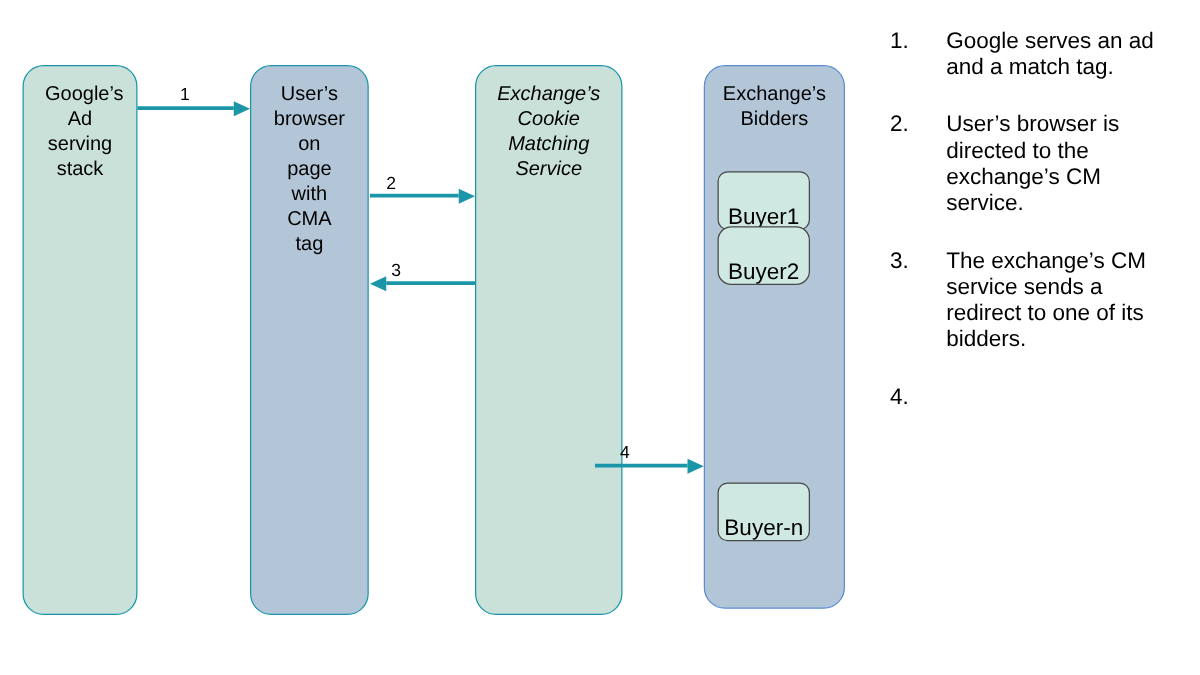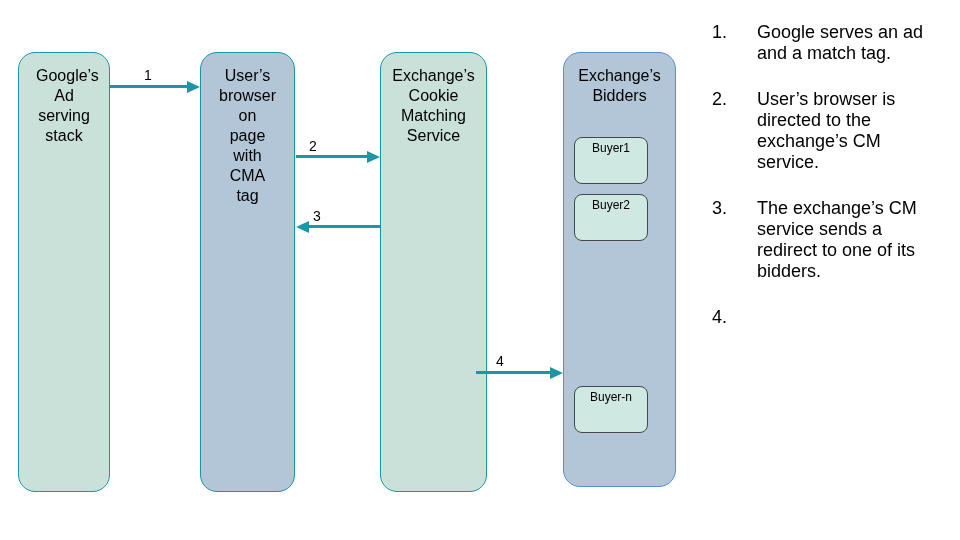--- a/index.html
+++ b/index.html
@@ -26,39 +26,39 @@
   .node .node-label {
     display: block;
     padding-top: 13px;
   }
   .node-green { background: #c9e1d8; }
   .node-blue  { background: #b3c6d8; }
   .node-blueborder { border-color: #5c8dd2; }
 
   #node-google   { left: 18px;  top: 52px; width: 92px;  height: 440px; padding: 0 17px; }
   #node-browser  { left: 200px; top: 52px; width: 95px;  height: 440px; padding: 0 18px; }
-  #node-cmservice{ left: 380px; top: 52px; width: 107px;  height: 440px; padding: 0 3px; }
+  #node-cmservice{ left: 380px; top: 52px; width: 118px;  height: 440px; padding: 0 3px; font-style: italic; }
   #node-bidders  { left: 563px; top: 52px; width: 113px; height: 435px; padding: 0 6px; }
 
   
   .buyer {
     position: absolute;
     left: 10px;
     width: 74px;
     height: 47px;
     background: #cfe8e1;
     border: 1.5px solid #474747;
     border-radius: 8px;
     display: flex;
-    align-items: flex-start;
+    align-items: flex-end;
     justify-content: center;
-    font-size: 12px;
+    font-size: 18px;
   }
   #buyer-1 { top: 84px; }
-  #buyer-2 { top: 141px; }
+  #buyer-2 { top: 128px; border-radius: 11px; }
   #buyer-3 { top: 198px; }
   #buyer-n { top: 333px; }
 
   
   .arrow-line {
     position: absolute;
     height: 3px;
     background: #1b96a9;
   }
   .arrow-head-right {

